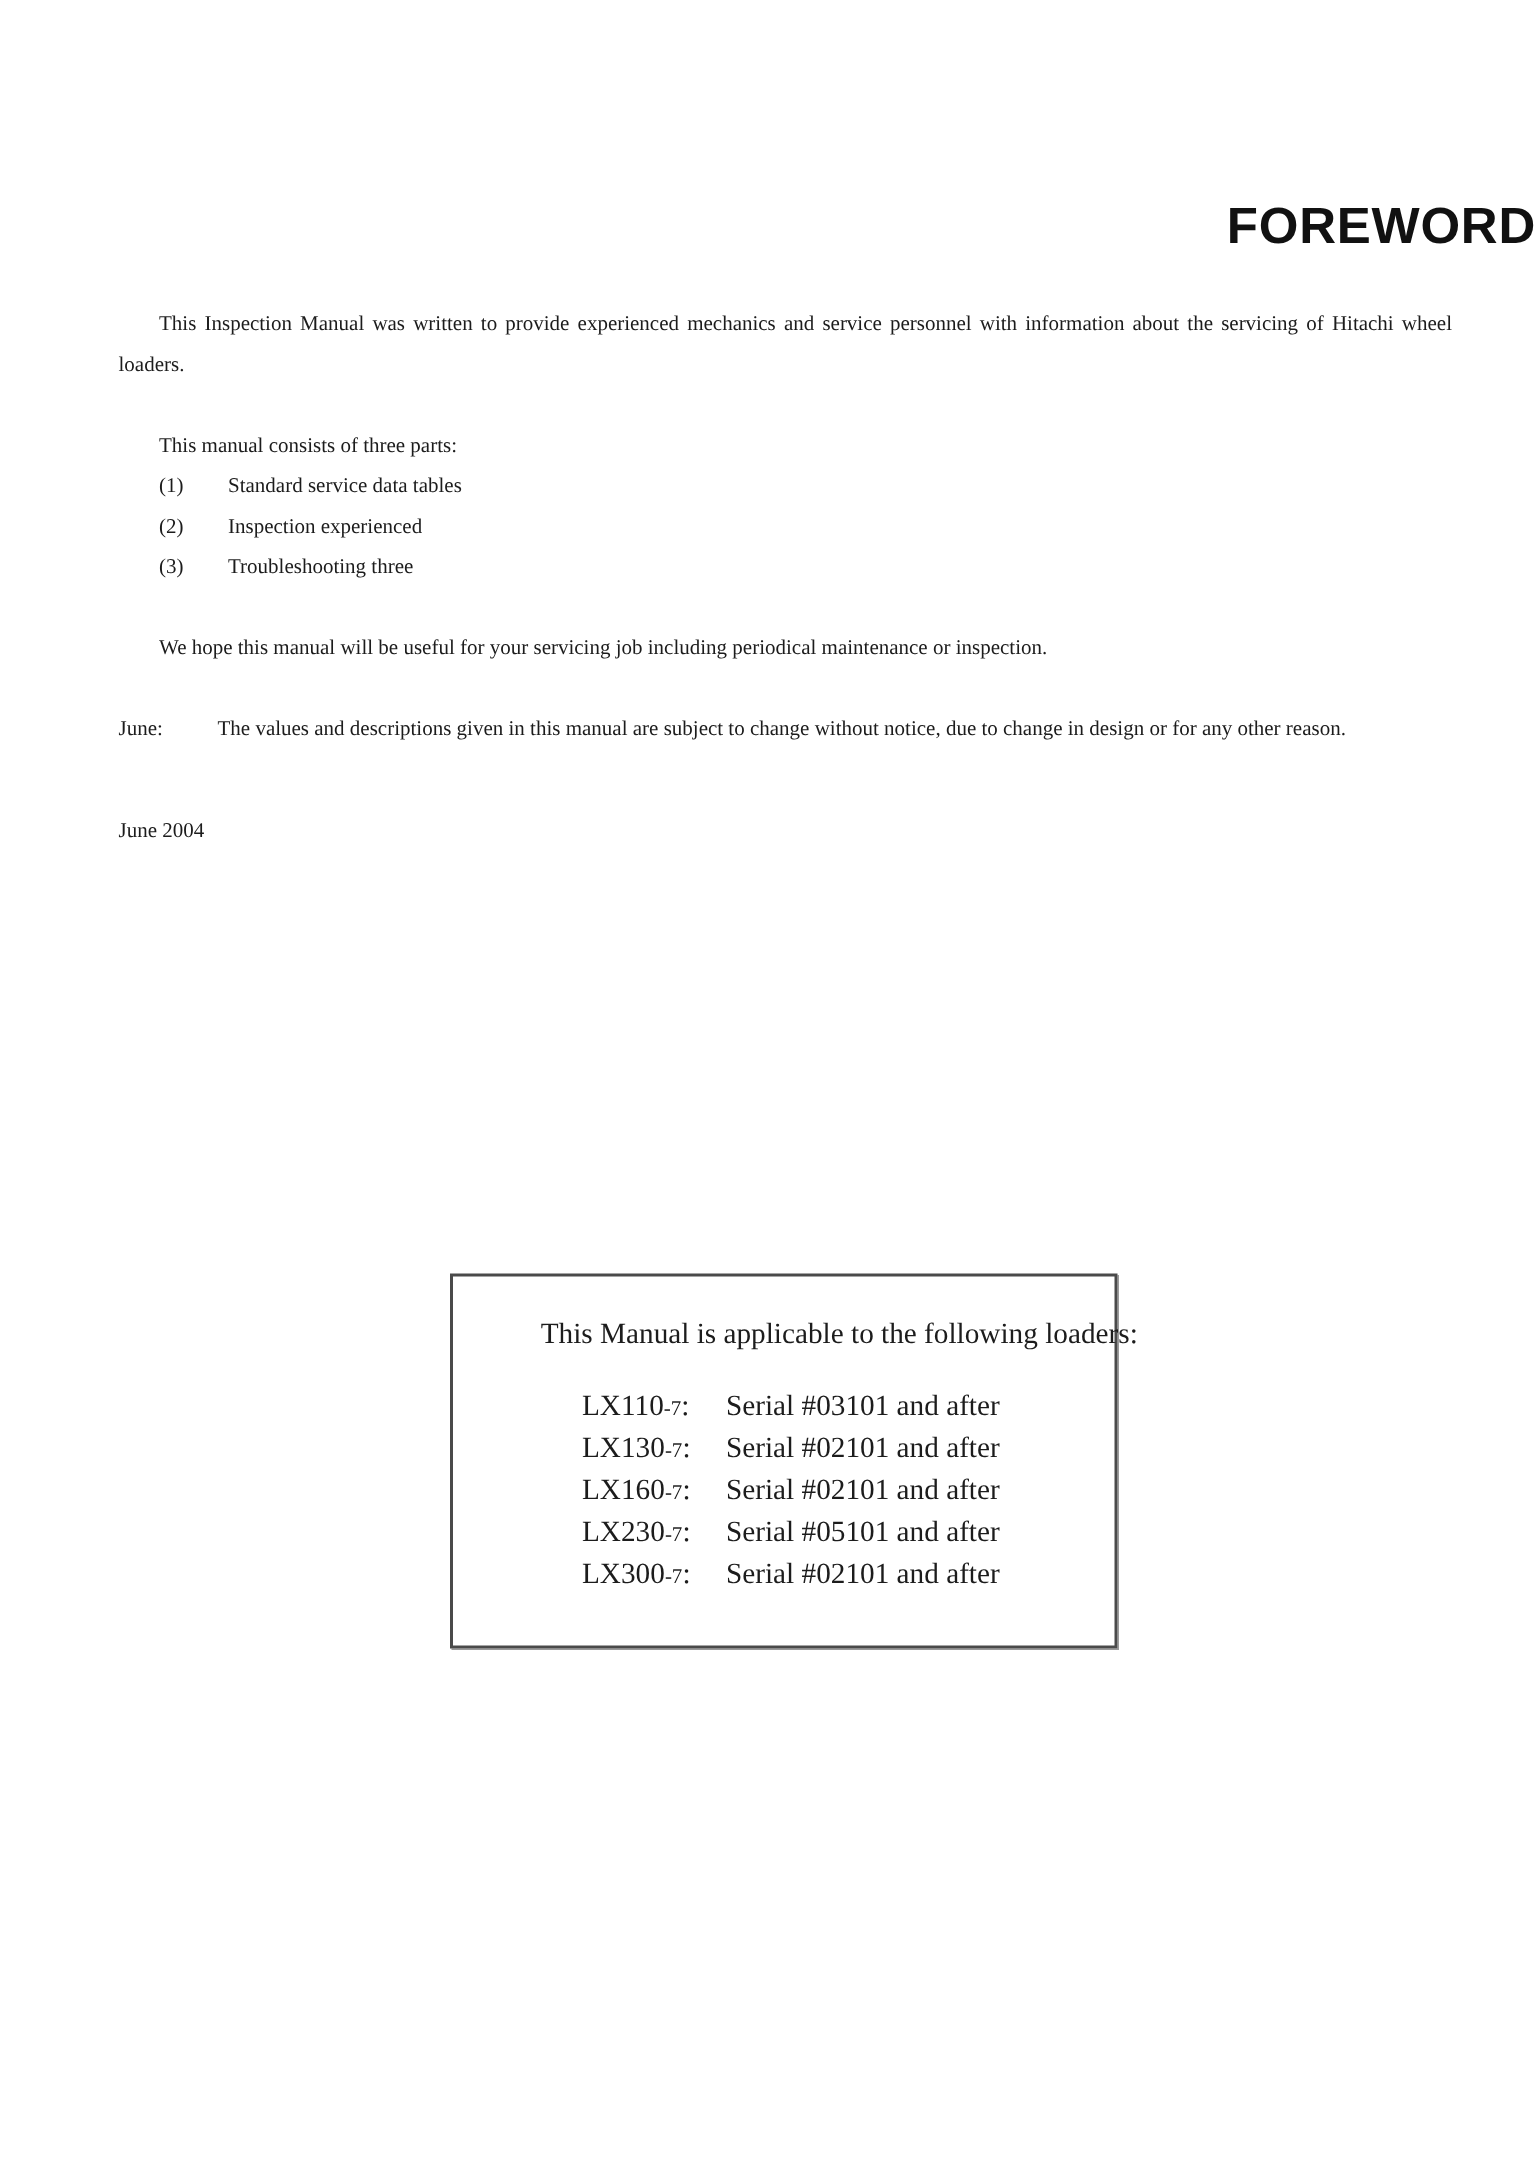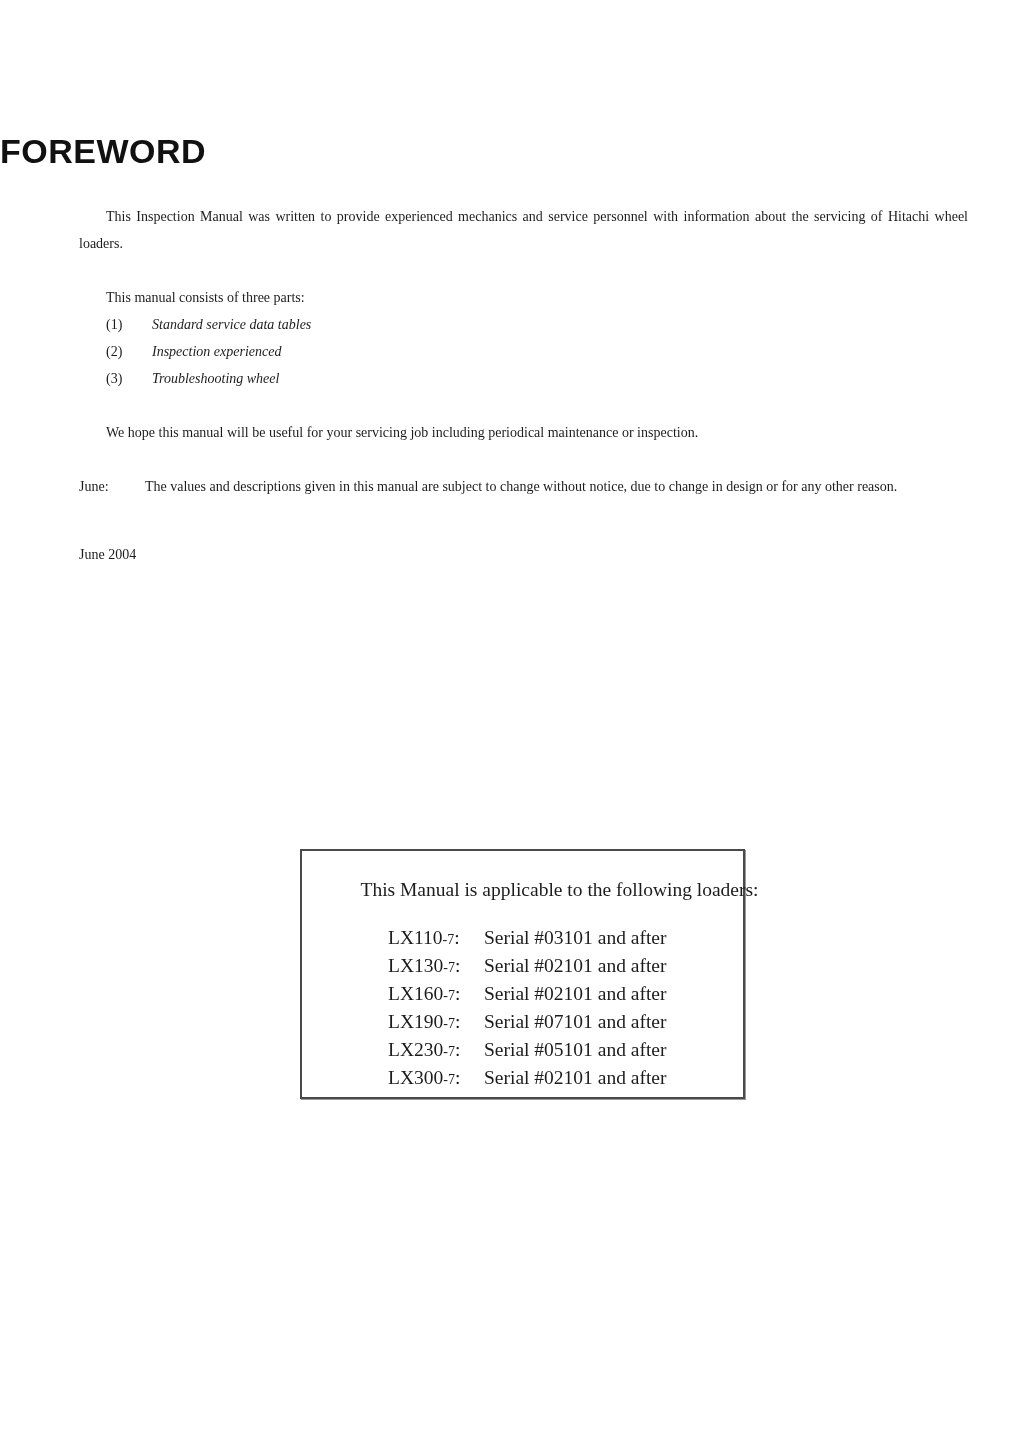--- a/index.html
+++ b/index.html
@@ -20,21 +20,21 @@
     inset: 0;
     background: #ffffff;
   }
 
   
   .doc-title {
     position: absolute;
     top: 132px;
     left: 0;
     width: 1024px;
-    text-align: left;
+    text-align: right;
     font-family: "Liberation Sans", "DejaVu Sans", sans-serif;
     font-weight: bold;
     font-size: 34px;
     letter-spacing: 0.5px;
     color: #111111;
   }
 
   
   .body-block {
     position: absolute;
@@ -71,21 +71,20 @@
   .numlist li {
     display: flex;
     margin: 0;
   }
   .numlist .num {
     width: 46px;
     flex: 0 0 46px;
   }
   .numlist .item-text {
     flex: 1 1 auto;
-    font-style: italic;
   }
 
   .para-hope {
     margin: 0;
     text-align: left;
     white-space: nowrap;
   }
 
   .note-row {
     display: flex;
@@ -176,21 +175,21 @@
         <li>
           <span class="num">(1)</span>
           <span class="item-text">Standard service data tables</span>
         </li>
         <li>
           <span class="num">(2)</span>
           <span class="item-text">Inspection experienced</span>
         </li>
         <li>
           <span class="num">(3)</span>
-          <span class="item-text">Troubleshooting wheel</span>
+          <span class="item-text">Troubleshooting three</span>
         </li>
       </ul>
 
       <div class="spacer-lg"></div>
 
       <p class="para-hope">We hope this manual will be useful for your servicing job including periodical maintenance or inspection.</p>
     </div>
 
     <div class="spacer-lg"></div>
 
@@ -220,24 +219,20 @@
       <div class="model-row">
         <span class="model-name"><span>LX130</span><span class="suffix">-7</span><span>:</span></span>
         <span class="model-serial">Serial #02101 and after</span>
       </div>
 
       <div class="model-row">
         <span class="model-name"><span>LX160</span><span class="suffix">-7</span><span>:</span></span>
         <span class="model-serial">Serial #02101 and after</span>
       </div>
 
-      <div class="model-row">
-        <span class="model-name"><span>LX190</span><span class="suffix">-7</span><span>:</span></span>
-        <span class="model-serial">Serial #07101 and after</span>
-      </div>
 
       <div class="model-row">
         <span class="model-name"><span>LX230</span><span class="suffix">-7</span><span>:</span></span>
         <span class="model-serial">Serial #05101 and after</span>
       </div>
 
       <div class="model-row">
         <span class="model-name"><span>LX300</span><span class="suffix">-7</span><span>:</span></span>
         <span class="model-serial">Serial #02101 and after</span>
       </div>

